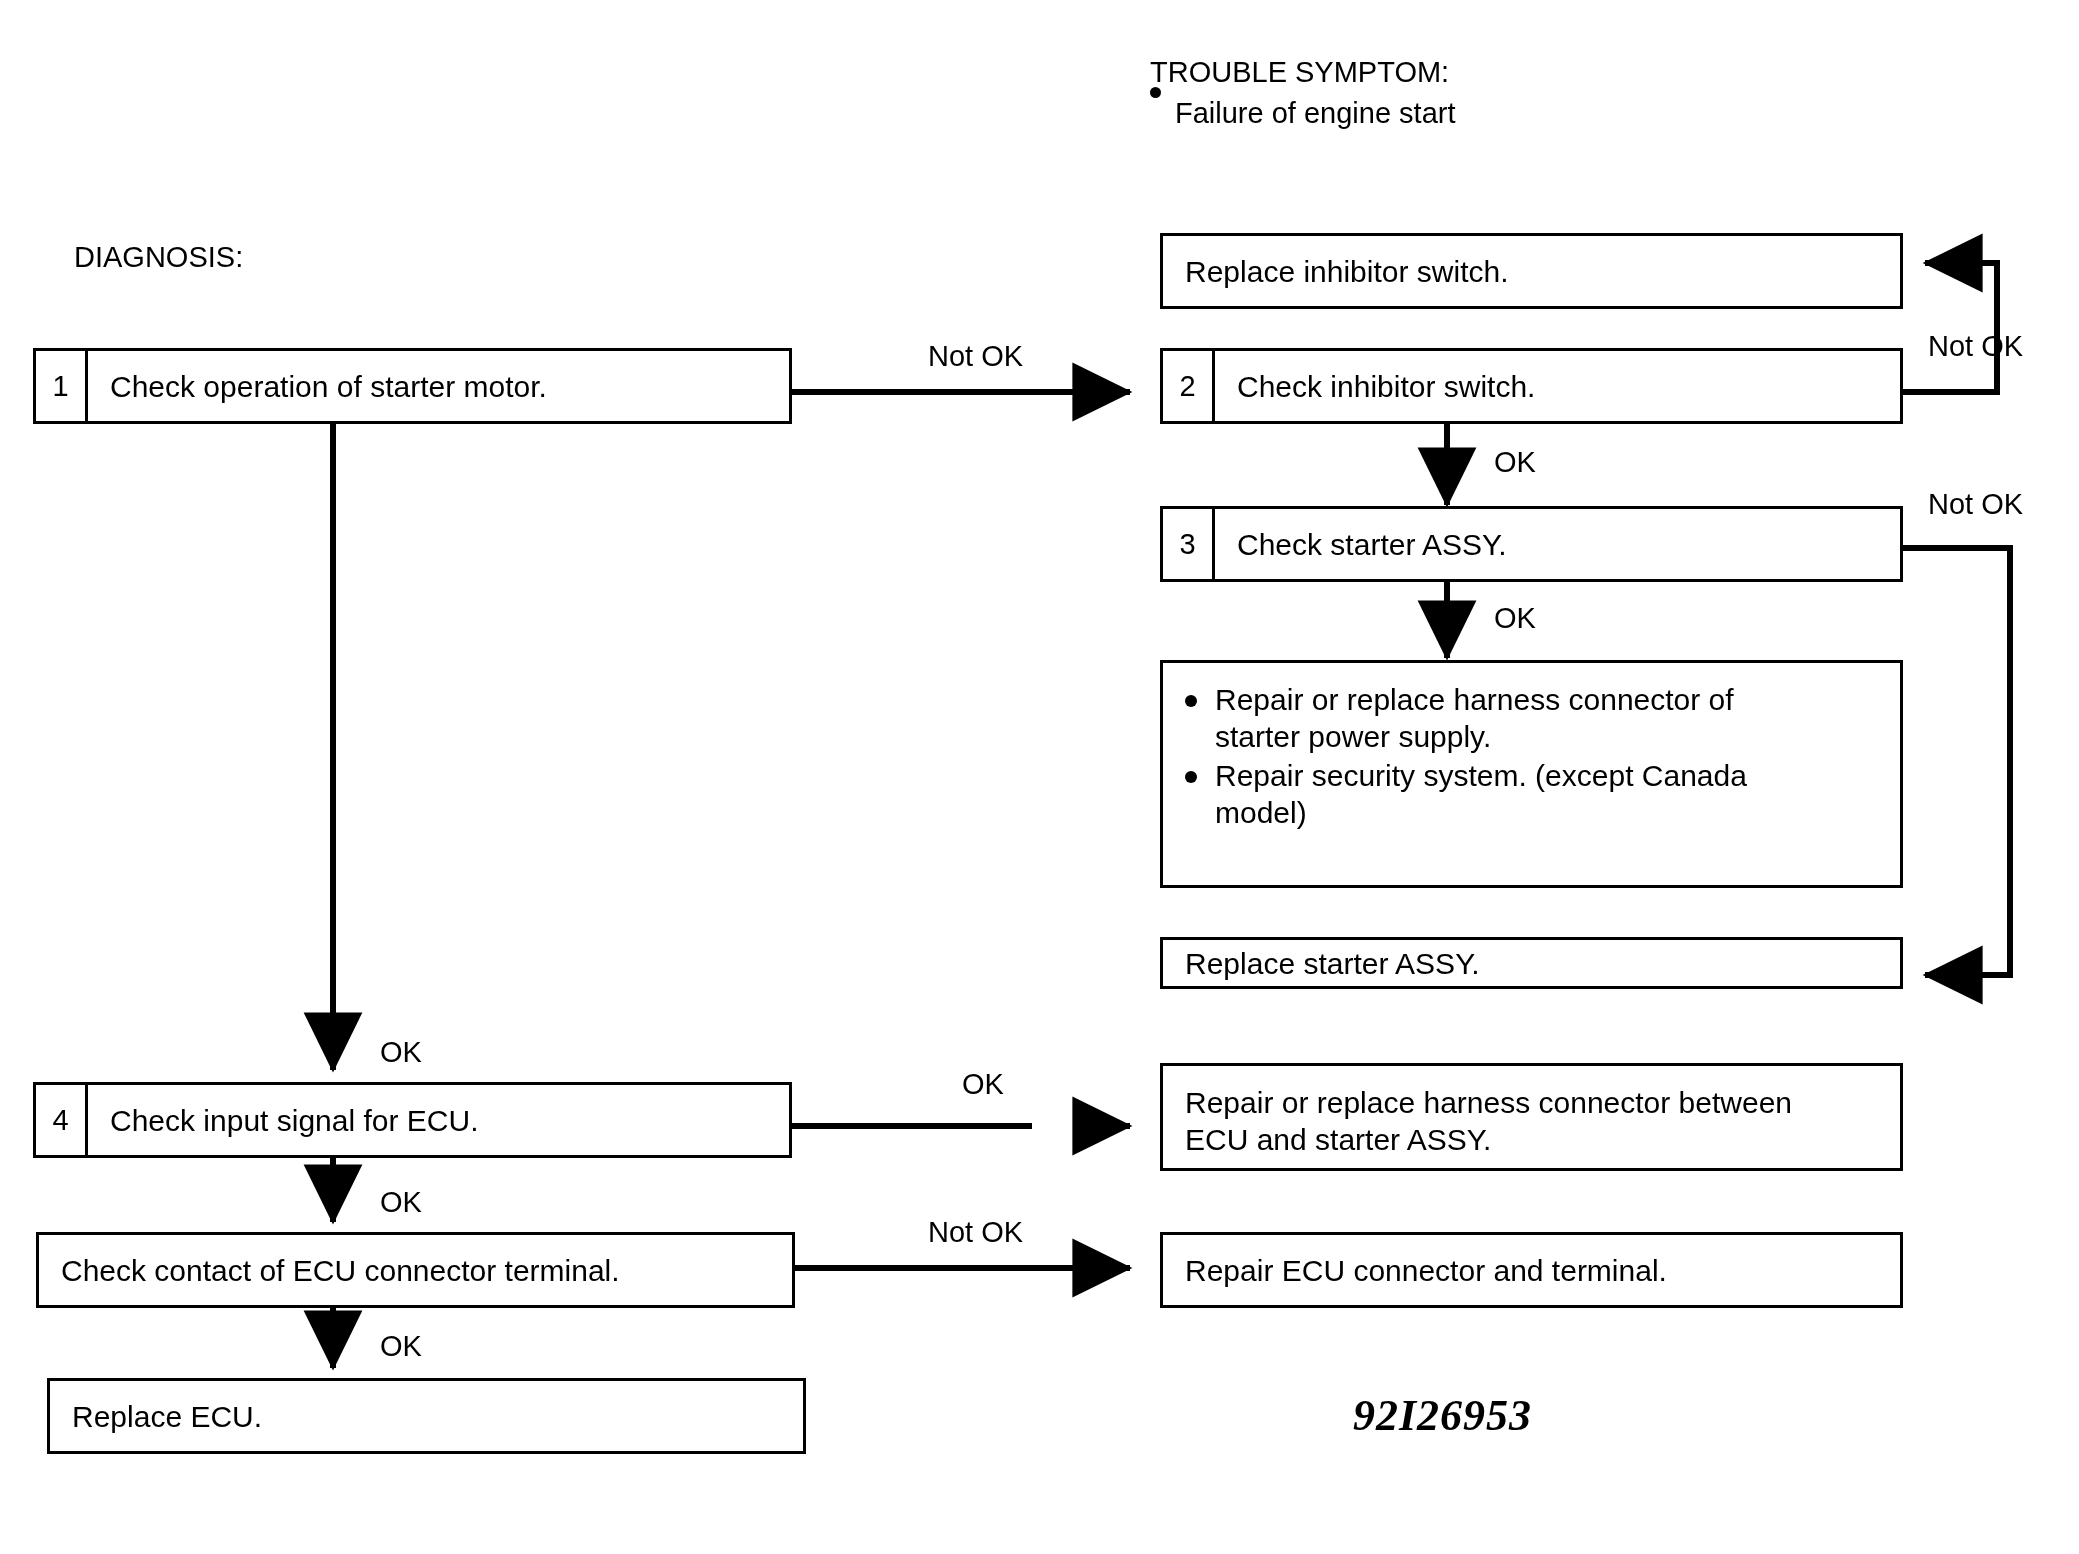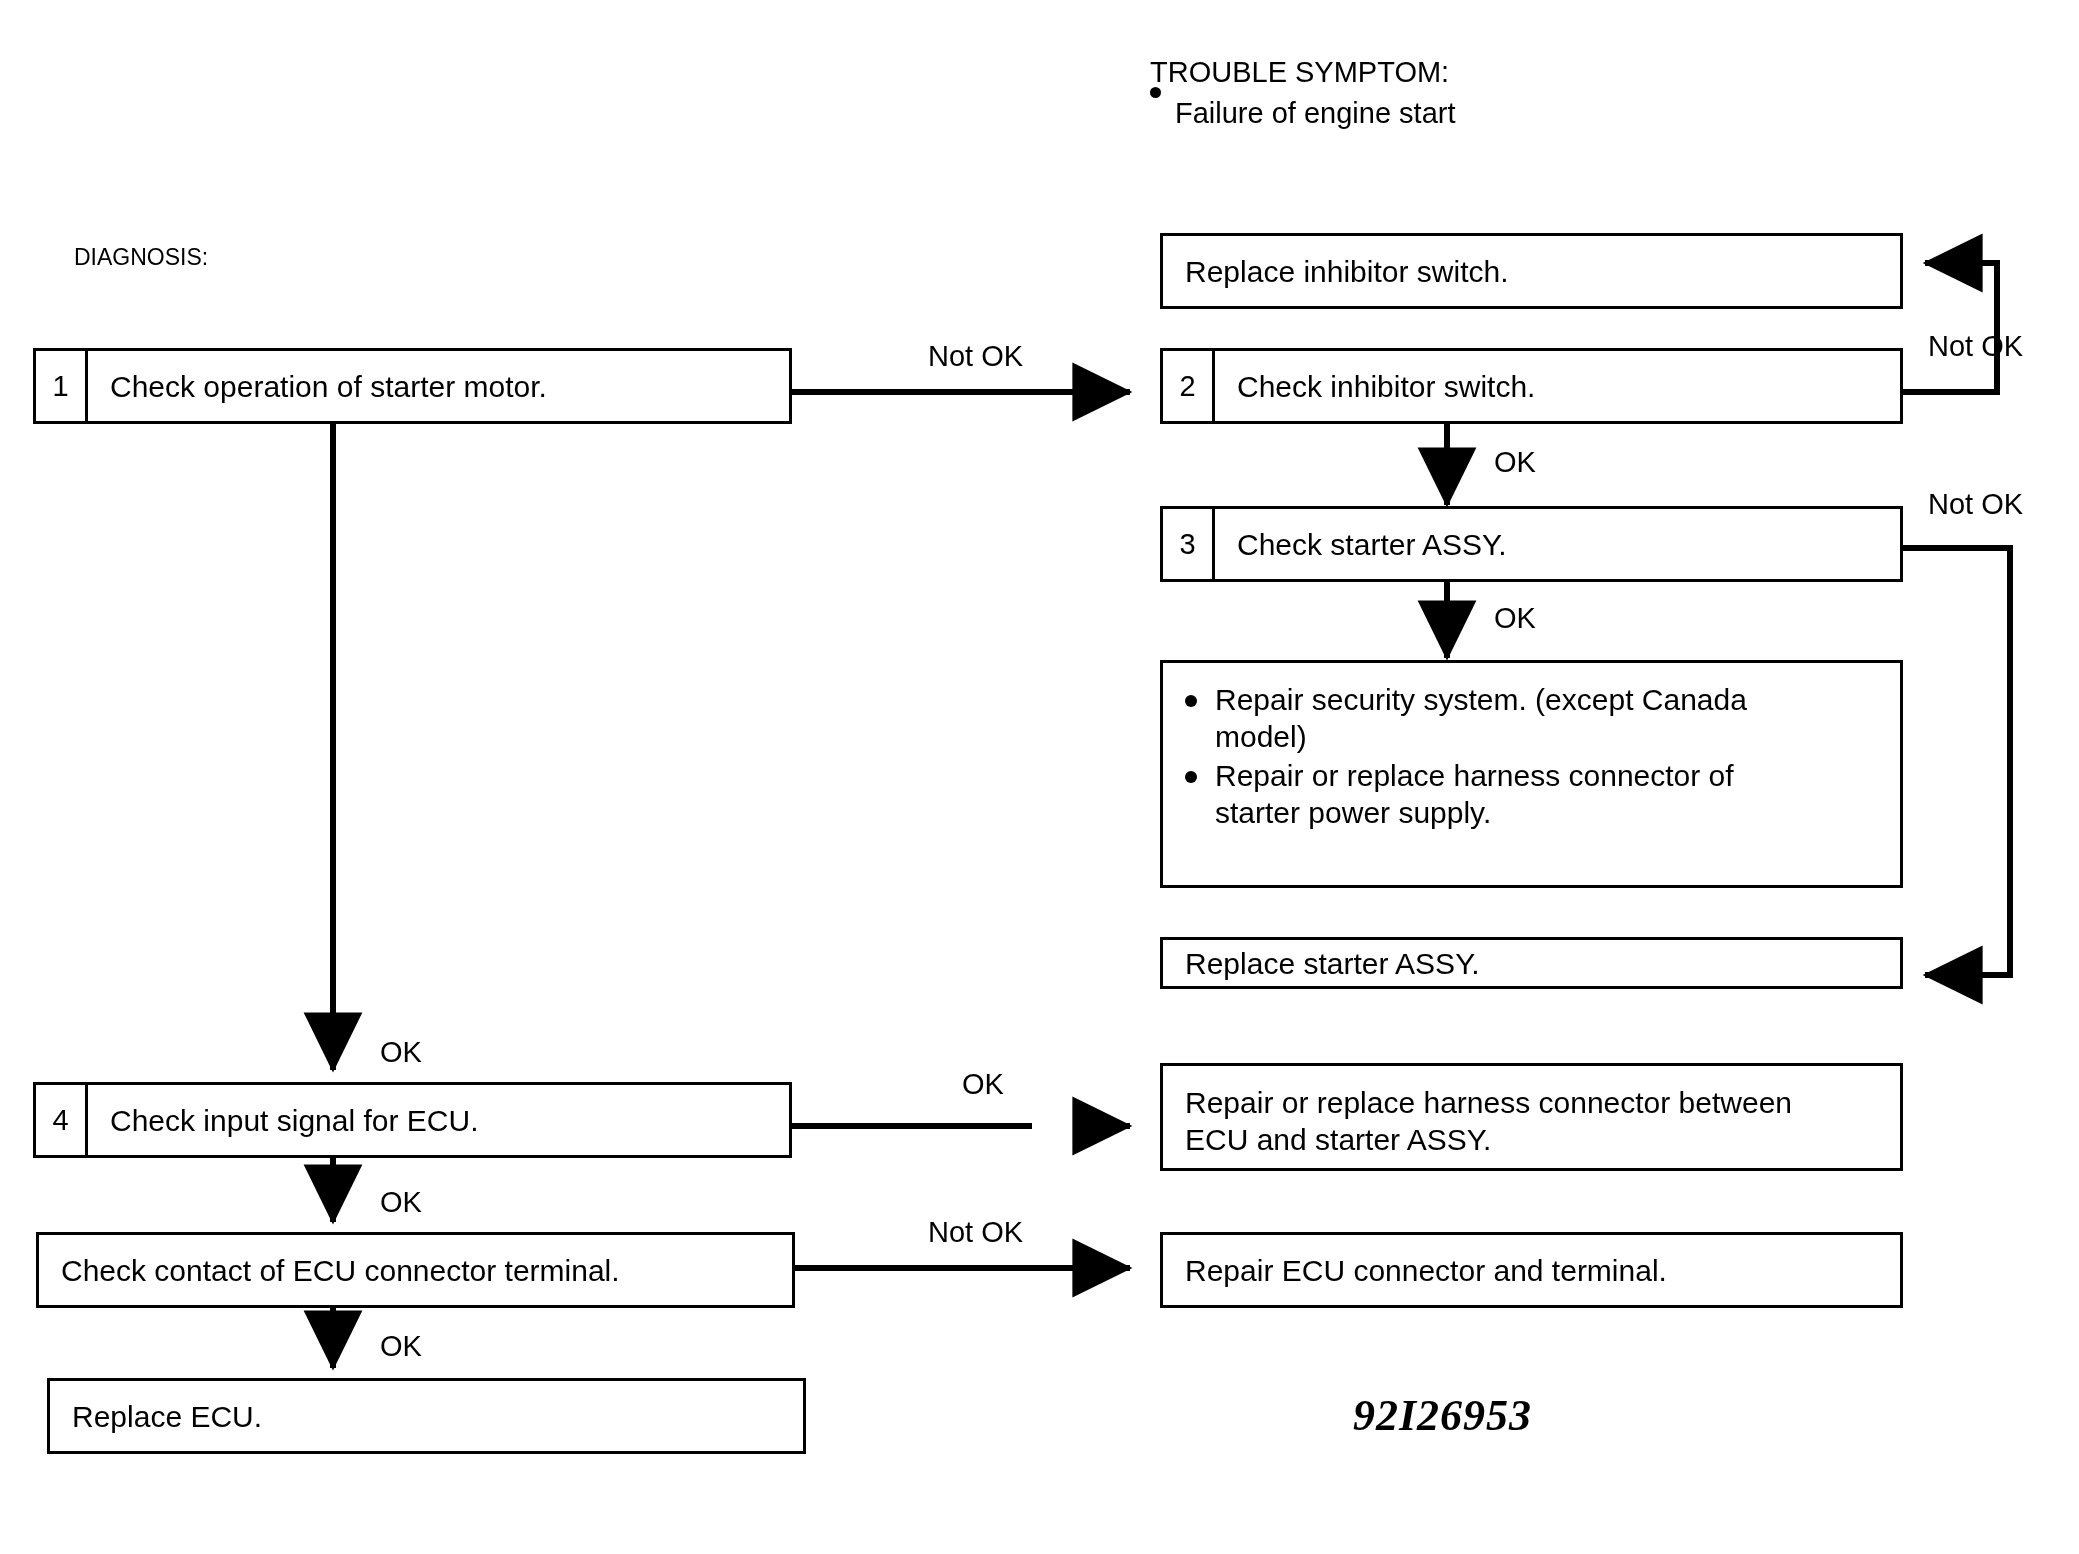--- a/index.html
+++ b/index.html
@@ -21,21 +21,21 @@
     left: 0;
     top: 0;
     width: 2079px;
     height: 1554px;
     pointer-events: none;
   }
 
   
   .heading-block {
     position: absolute;
-    font-size: 23px;
+    font-size: 29px;
     line-height: 41px;
     white-space: pre;
   }
   .heading-line { display: block; }
 
   .bullet-heading {
     position: absolute;
     font-size: 29px;
     line-height: 41px;
   }
@@ -227,29 +227,29 @@
       <span class="node-text">Check starter ASSY.</span>
     </div>
   </div>
 
   <div class="node" style="left:1160px; top:660px; width:743px; height:228px;">
     <div class="node-body top-align">
       <span class="node-bullets">
         <span class="bl-row">
           <span class="bl-dot"></span>
           <span class="bl-text">
-            <span class="l">Repair security system. (except Canada</span>
-            <span class="l">model)</span>
+            <span class="l">Repair or replace harness connector of</span>
+            <span class="l">starter power supply.</span>
           </span>
         </span>
         <span class="bl-row">
           <span class="bl-dot"></span>
           <span class="bl-text">
-            <span class="l">Repair or replace harness connector of</span>
-            <span class="l">starter power supply.</span>
+            <span class="l">Repair security system. (except Canada</span>
+            <span class="l">model)</span>
           </span>
         </span>
       </span>
     </div>
   </div>
 
   <div class="node" style="left:1160px; top:937px; width:743px; height:52px;">
     <div class="node-body">
       <span class="node-text">Replace starter ASSY.</span>
     </div>

